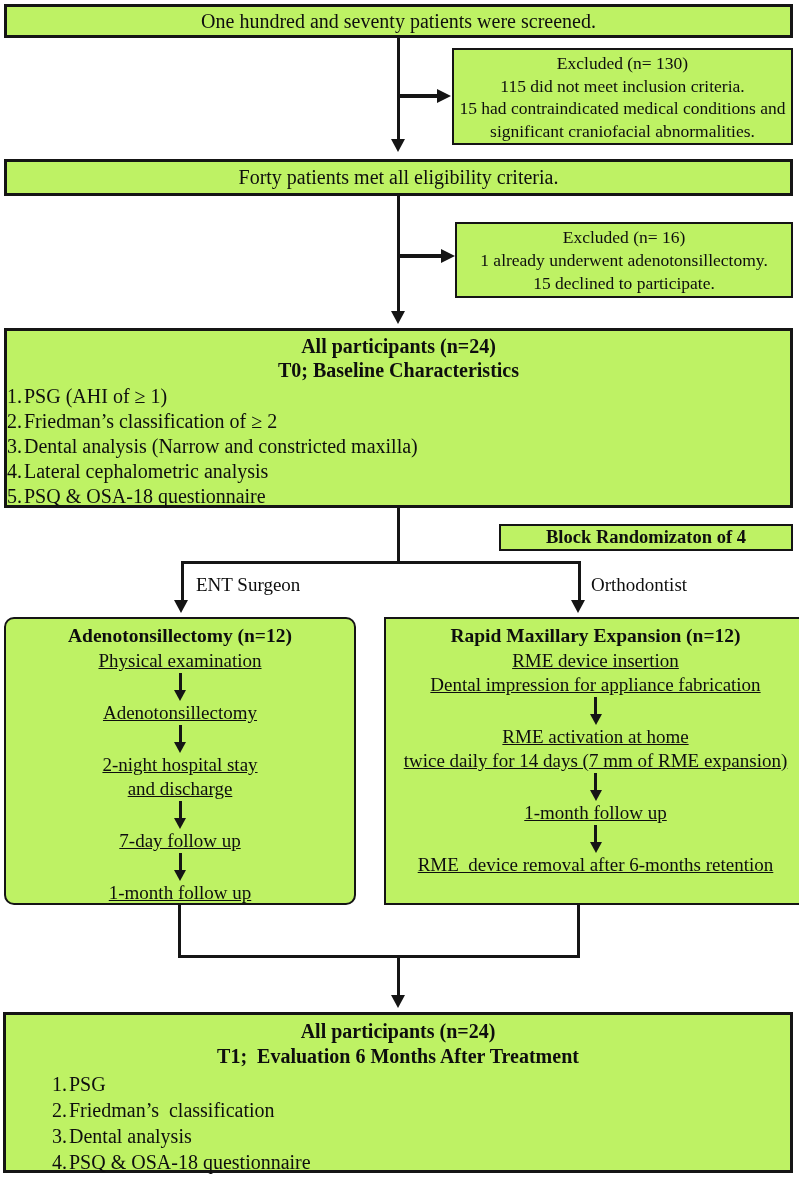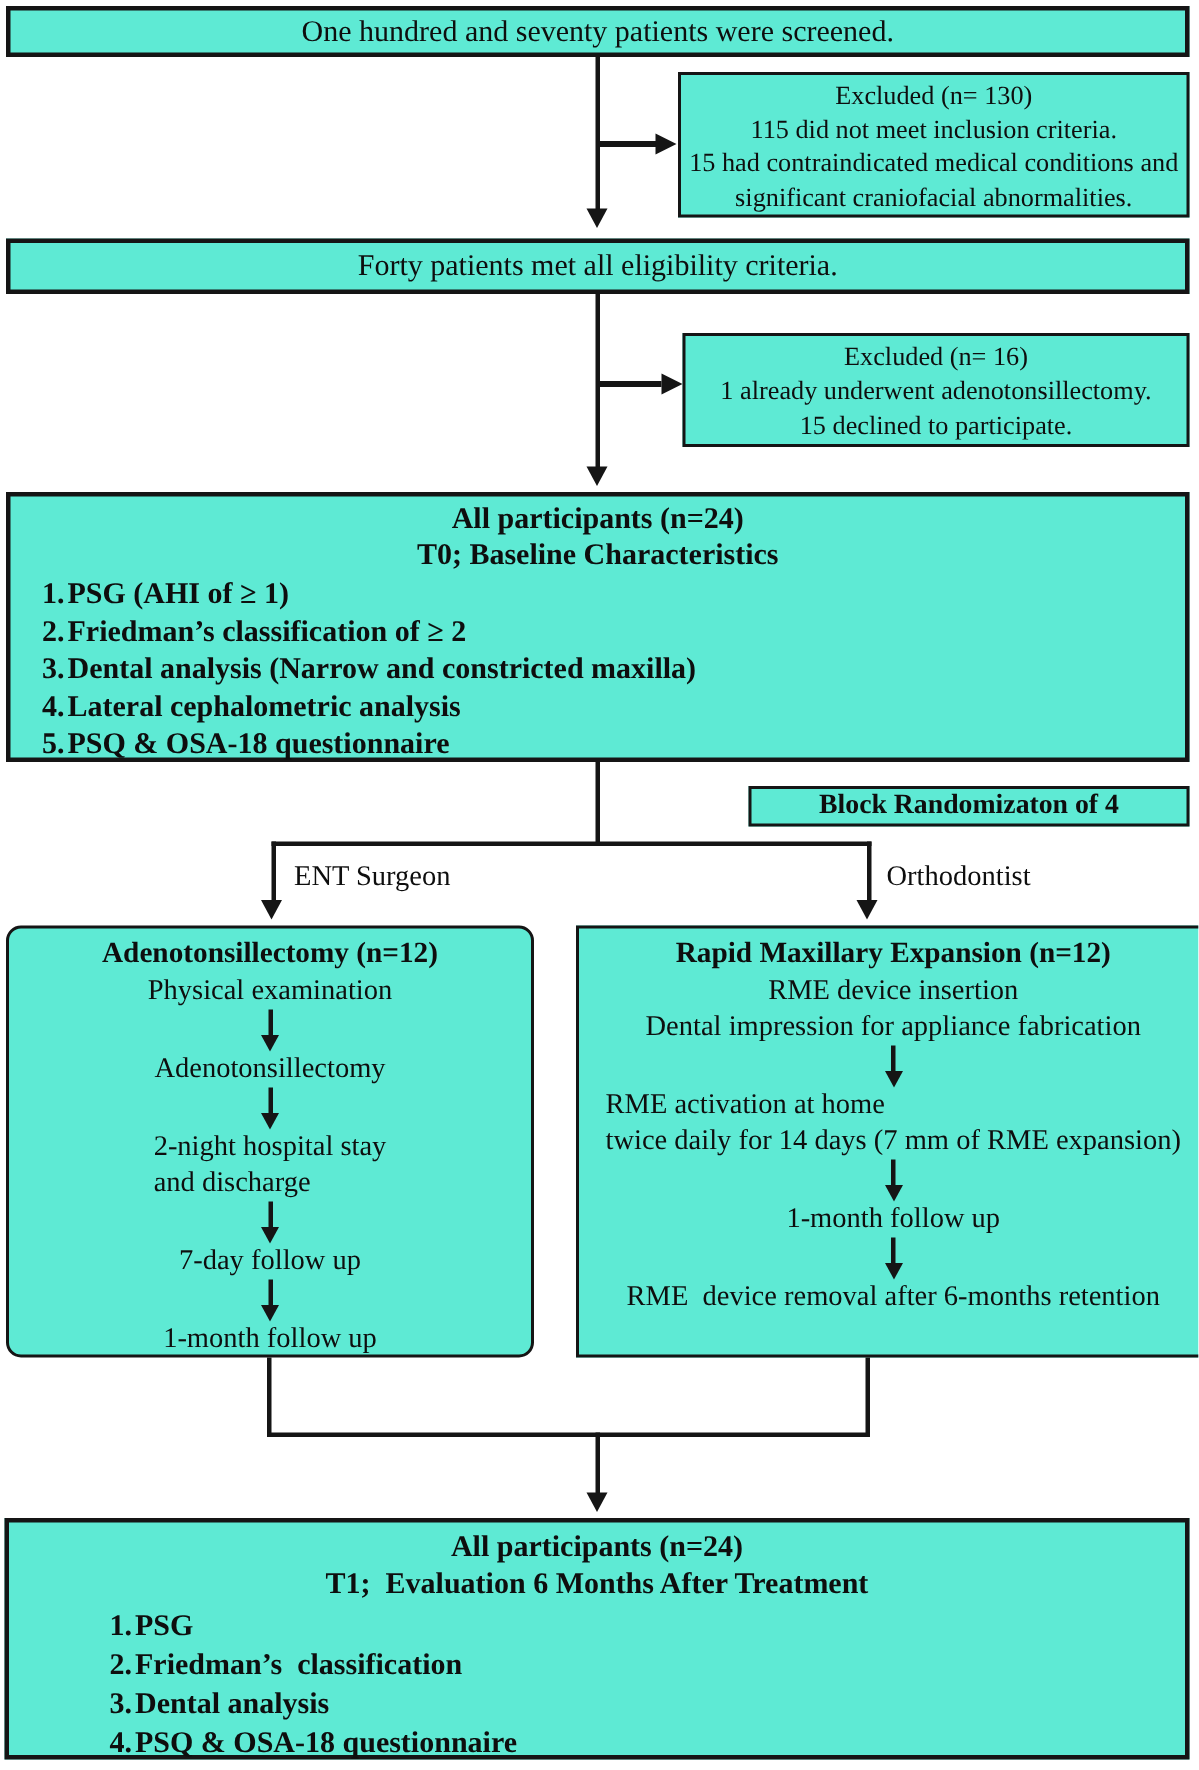--- a/index.html
+++ b/index.html
@@ -1,56 +1,56 @@
 <!DOCTYPE html>
 <html><head>
 <meta charset="utf-8">
 <style>
   html,body { margin:0; padding:0; background:#fff; }
   .canvas {
     position:relative; width:799px; height:1180px; background:#ffffff;
     font-family:"Liberation Serif","DejaVu Serif",serif; color:#0e0e0e;
     overflow:hidden;
   }
-  .box { position:absolute; box-sizing:border-box; border:2px solid #151515; background:#5eead4; }
+  .box { position:absolute; box-sizing:border-box; border:2px solid #151515; background:#bef264; }
   .bw3 { border-width:3px; }
   .center { text-align:center; }
   .titleline { font-weight:bold; white-space:pre-wrap; }
   .line { white-space:pre-wrap; }
 
   
   #box-screened { left:4px; top:4px; width:789px; height:34px; font-size:20px; line-height:28px; }
   #box-eligible { left:4px; top:159px; width:789px; height:37px; font-size:20px; line-height:31px; }
 
   
   #box-excluded1 { left:452px; top:48px; width:341px; height:97px; font-size:17.5px; line-height:22.5px; padding-top:2px; }
   #box-excluded2 { left:455px; top:222px; width:338px; height:76px; font-size:17.5px; line-height:23px; padding-top:2px; }
 
   
   #box-t0 { left:4px; top:328px; width:789px; height:180px; padding-top:3px; }
   #box-t0 .titleline { font-size:20px; line-height:24px; }
   
   #box-t1 { left:3px; top:1012px; width:790px; height:161px; padding-top:4px; }
   #box-t1 .titleline { font-size:20px; line-height:25px; }
 
-  .numlist { text-align:left; padding-left:21px; margin-top:2px;font-weight:bold; }
+  .numlist { text-align:left; padding-left:0; margin-top:2px; }
   .numitem { font-size:20px; line-height:25px; white-space:pre-wrap; }
   #box-t1 .numitem { line-height:26px;margin-left:46px; }
   .numitem .num { display:inline-block; margin-right:2px; }
 
   
   #box-rand { left:499px; top:524px; width:294px; height:27px; font-size:18.5px; line-height:22px; font-weight:bold; }
 
   
   .branchbox { display:flex; flex-direction:column; align-items:center; padding-top:4px; font-size:19px; }
   #box-at  { left:4px;   top:617px; width:352px; height:288px;border-radius:10px; }
   #box-rme { left:384px; top:617px; width:423px; height:288px; }
   .branchbox .btitle { font-weight:bold; font-size:19.5px; line-height:26px; white-space:pre-wrap; text-align:center; }
   .step-item { display:flex; flex-direction:column; align-items:center; }
-  .step { line-height:24px; text-align:left; white-space:pre-wrap; }
+  .step { line-height:24px; text-align:center; white-space:pre-wrap;text-decoration:underline; }
   .step-arrow { display:flex; flex-direction:column; align-items:center; height:28px; }
   .step-arrow .stem { width:3px; flex:1 1 auto; background:#151515; }
   .step-arrow .head { width:0; height:0; border-left:6px solid transparent; border-right:6px solid transparent; border-top:11px solid #151515; }
   .steps .step-item:first-of-type .step-arrow { display:none; }
 
   
   .vline { position:absolute; width:3px; background:#151515; }
   .hline { position:absolute; height:3px; background:#151515; }
   .head-down { position:absolute; width:0; height:0; border-left:7px solid transparent; border-right:7px solid transparent; border-top:13px solid #151515; }
   .head-right { position:absolute; width:0; height:0; border-top:7px solid transparent; border-bottom:7px solid transparent; border-left:14px solid #151515; }

